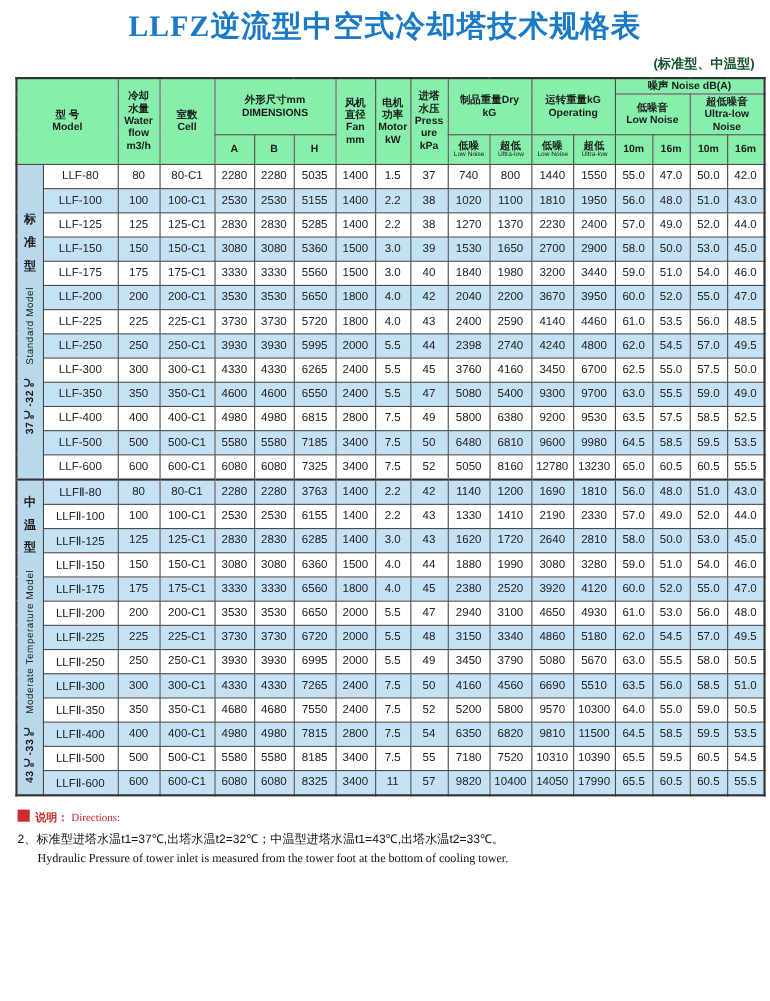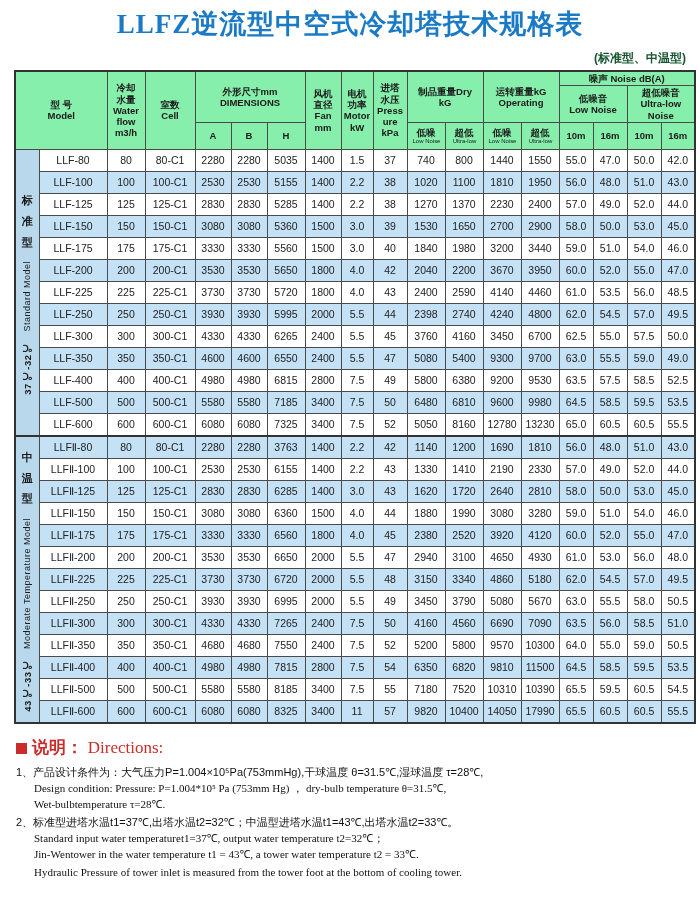--- a/index.html
+++ b/index.html
@@ -20,21 +20,21 @@
   table.spec tbody tr.group-start td,
   table.spec tbody tr.group-start th{border-top:2px solid #333;}
   th.sidebar{background:#b9d8ec;padding:0;}
   .side-wrap{display:flex;flex-direction:column;align-items:center;justify-content:center;
         gap:9px;height:100%;}
   .side-zh{display:block;white-space:pre-line;font-size:11px;font-weight:bold;line-height:1.9;}
   .side-en,.side-temp{writing-mode:vertical-rl;transform:rotate(180deg);font-size:9px;
         font-weight:normal;letter-spacing:.5px;white-space:nowrap;}
   .side-temp{font-weight:bold;font-size:9.5px;}
   .notes{margin:12px 16px 0 16px;font-size:11px;line-height:1.45;}
-  .notes-heading{color:#cc2b2b;font-weight:bold;font-size:17px;margin-bottom:5px;}
+  .notes-heading{color:#cc2b2b;font-weight:bold;font-size:10px;margin-bottom:5px;}
   .red-square{display:inline-block;width:11px;height:11px;background:#cc2b2b;margin-right:5px;
         vertical-align:-1px;}
   .notes-heading-en{font-family:"Liberation Serif",serif;font-weight:normal;}
   .note-item{margin-bottom:2px;}
   .note-zh{white-space:pre-line;color:#111;}
   .note-en{white-space:pre-line;font-family:"Liberation Serif",serif;margin-left:18px;color:#111;}
 </style>
 </head>
 <body>
 
@@ -540,21 +540,21 @@
           <td>300-C1</td>
           <td>4330</td>
           <td>4330</td>
           <td>7265</td>
           <td>2400</td>
           <td>7.5</td>
           <td>50</td>
           <td>4160</td>
           <td>4560</td>
           <td>6690</td>
-          <td>7090</td>
+          <td>5510</td>
           <td>63.5</td>
           <td>56.0</td>
           <td>58.5</td>
           <td>51.0</td>
         </tr>
         <tr>
           <td>LLFⅡ-350</td>
           <td>350</td>
           <td>350-C1</td>
           <td>4680</td>
@@ -630,27 +630,20 @@
           <td>55.5</td>
         </tr>
       </tbody>
   </table>
 
   <div class="notes">
     <div class="notes-heading">
       <span class="red-square"></span><span>说明：</span> <span class="notes-heading-en">Directions:</span>
     </div>
     <div class="note-item">
-      <div class="note-zh">1、产品设计条件为：大气压力P=1.004×10⁵Pa(753mmHg),干球温度 θ=31.5℃,湿球温度 τ=28℃,</div>
-      <div class="note-en">Design condition: Pressure: P=1.004*10⁵ Pa (753mm Hg) ，  dry-bulb temperature  θ=31.5℃,
-Wet-bulbtemperature  τ=28℃.</div>
-    </div>
-    <div class="note-item">
       <div class="note-zh">2、标准型进塔水温t1=37℃,出塔水温t2=32℃；中温型进塔水温t1=43℃,出塔水温t2=33℃。</div>
-      <div class="note-en">Standard input water temperaturet1=37℃, output water temperature t2=32℃；
-Jin-Wentower in the water temperature t1 = 43℃, a tower water temperature t2 = 33℃.</div>
     </div>
     <div class="note-item">
       <div class="note-en">Hydraulic Pressure of tower inlet is measured from the tower foot at the bottom of cooling tower.</div>
     </div>
   </div>
 
 </div>
 
 </body></html>

